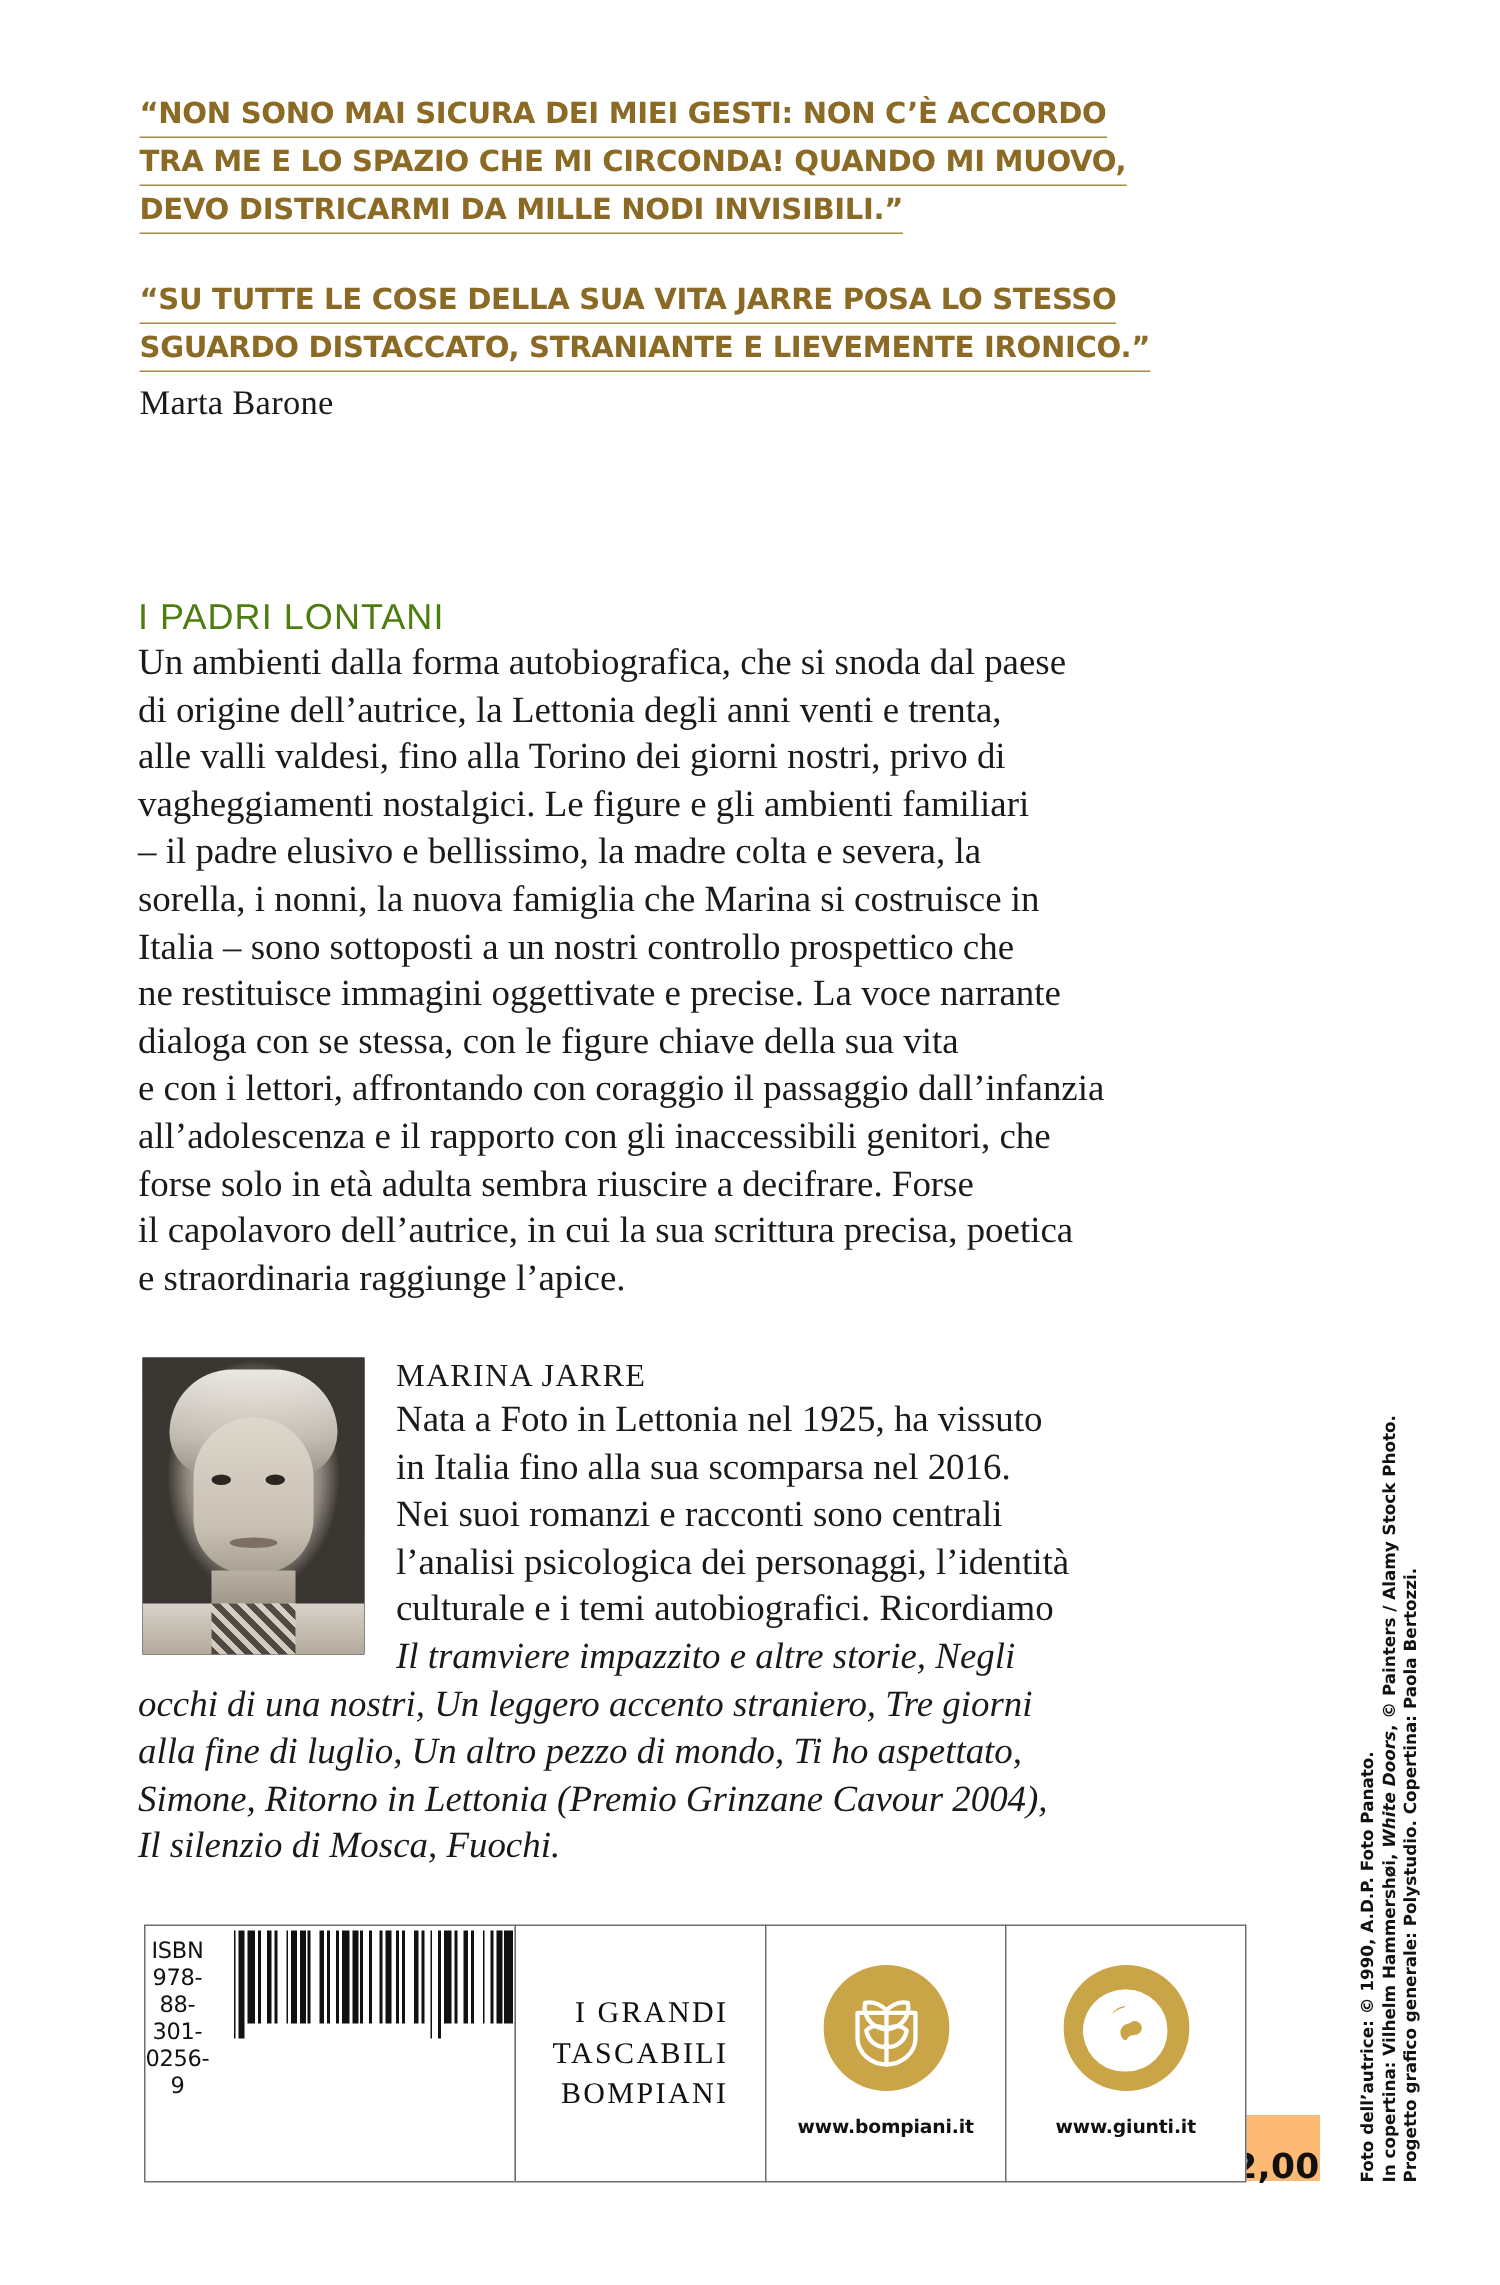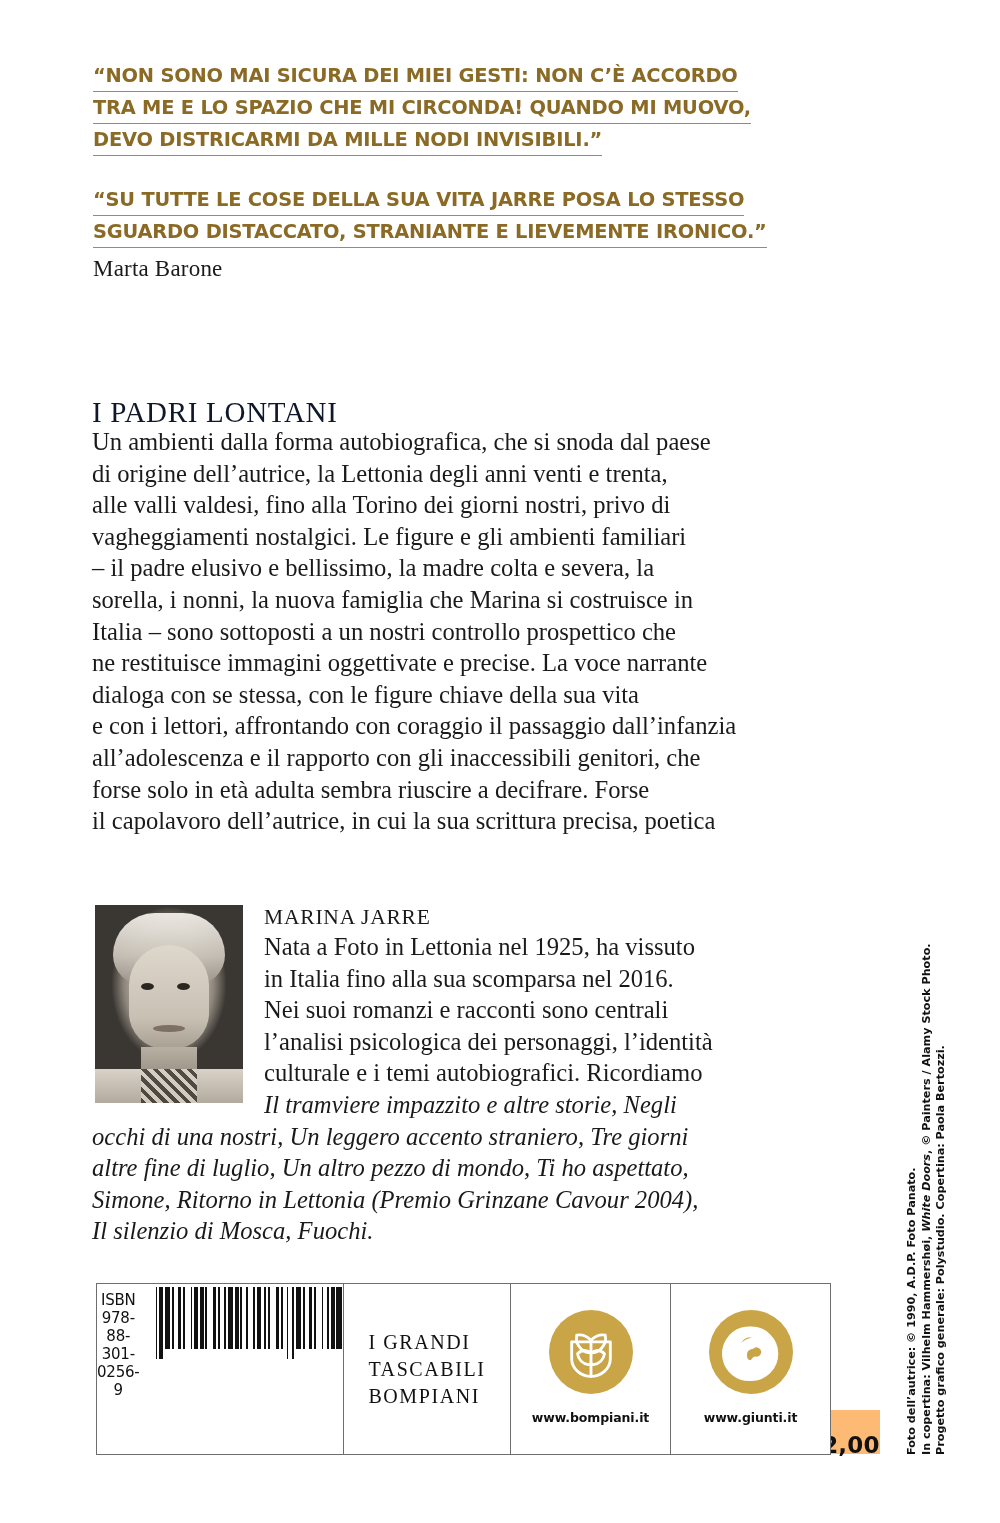--- a/index.html
+++ b/index.html
@@ -51,25 +51,25 @@
   }
 
   
   #blurb-block {
     position: absolute;
     left: 92px;
     top: 398px;
     width: 760px;
   }
   #blurb-title {
-    font-family: Liberation Serif, serif;
-    font-size: 29px;
+    font-family: Liberation Sans, sans-serif;
+    font-size: 24px;
     letter-spacing: 0.7px;
     line-height: 28px;
-    color: #0f172a;
+    color: #4d7c0f;
   }
   .blurb-line {
     font-family: "Liberation Serif", serif;
     font-size: 24.6px;
     line-height: 31.6px;
     color: #1a1a1a;
     white-space: nowrap;
   }
 
   
@@ -229,21 +229,21 @@
     width: 168px;
     display: flex;
     align-items: center;
     justify-content: center;
   }
   #series-name {
     font-family: "Liberation Serif", serif;
     font-size: 20px;
     line-height: 27px;
     letter-spacing: 1.6px;
-    text-align: left;
+    text-align: right;
     color: #111;
   }
   #series-name span { display: block; }
 
   
   .logo-cell {
     width: 161px;
     display: flex;
     flex-direction: column;
     align-items: center;
@@ -304,20 +304,21 @@
   <div class="blurb-line">vagheggiamenti nostalgici. Le figure e gli ambienti familiari</div>
   <div class="blurb-line">– il padre elusivo e bellissimo, la madre colta e severa, la</div>
   <div class="blurb-line">sorella, i nonni, la nuova famiglia che Marina si costruisce in</div>
   <div class="blurb-line">Italia – sono sottoposti a un nostri controllo prospettico che</div>
   <div class="blurb-line">ne restituisce immagini oggettivate e precise. La voce narrante</div>
   <div class="blurb-line">dialoga con se stessa, con le figure chiave della sua vita</div>
   <div class="blurb-line">e con i lettori, affrontando con coraggio il passaggio dall’infanzia</div>
   <div class="blurb-line">all’adolescenza e il rapporto con gli inaccessibili genitori, che</div>
   <div class="blurb-line">forse solo in età adulta sembra riuscire a decifrare. Forse</div>
   <div class="blurb-line">il capolavoro dell’autrice, in cui la sua scrittura precisa, poetica</div>
+  <div class="blurb-line">e straordinaria raggiunge l’apice.</div>
 </div>
 
 <div id="bio-block">
   <div id="author-photo">
     <div class="ph-bg"></div>
     <div class="ph-hair"></div>
     <div class="ph-face"></div>
     <div class="ph-eye l"></div>
     <div class="ph-eye r"></div>
     <div class="ph-mouth"></div>
@@ -327,21 +328,21 @@
   </div>
 
   <div id="bio-name" class="bio-indent">MARINA JARRE</div>
   <div class="bio-line bio-indent">Nata a Foto in Lettonia nel 1925, ha vissuto</div>
   <div class="bio-line bio-indent">in Italia fino alla sua scomparsa nel 2016.</div>
   <div class="bio-line bio-indent">Nei suoi romanzi e racconti sono centrali</div>
   <div class="bio-line bio-indent">l’analisi psicologica dei personaggi, l’identità</div>
   <div class="bio-line bio-indent">culturale e i temi autobiografici. Ricordiamo</div>
   <div class="bio-line bio-indent"><em>Il tramviere impazzito e altre storie, Negli</em></div>
   <div class="bio-line"><em>occhi di una nostri, Un leggero accento straniero, Tre giorni</em></div>
-  <div class="bio-line"><em>altre fine di luglio, Un altro pezzo di mondo, Ti ho aspettato,</em></div>
+  <div class="bio-line"><em>alla fine di luglio, Un altro pezzo di mondo, Ti ho aspettato,</em></div>
   <div class="bio-line"><em>Simone, Ritorno in Lettonia (Premio Grinzane Cavour 2004),</em></div>
   <div class="bio-line"><em>Il silenzio di Mosca, Fuochi.</em></div>
 </div>
 
 <div id="bottom-strip">
 
   <div class="strip-cell" id="barcode-cell">
     <div id="isbn-text">ISBN 978-88-301-0256-9</div>
     <div id="barcode-bars">
         <span style="width: 1.85px; background: rgb(17, 17, 17); align-self: stretch; height: 100%;"></span>

